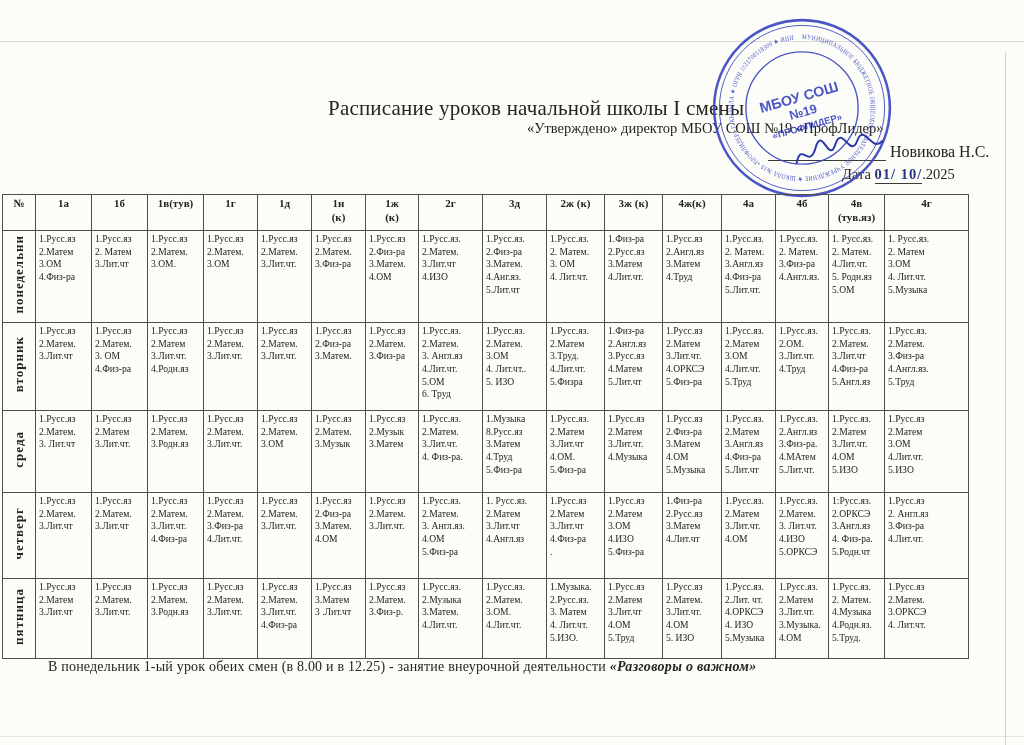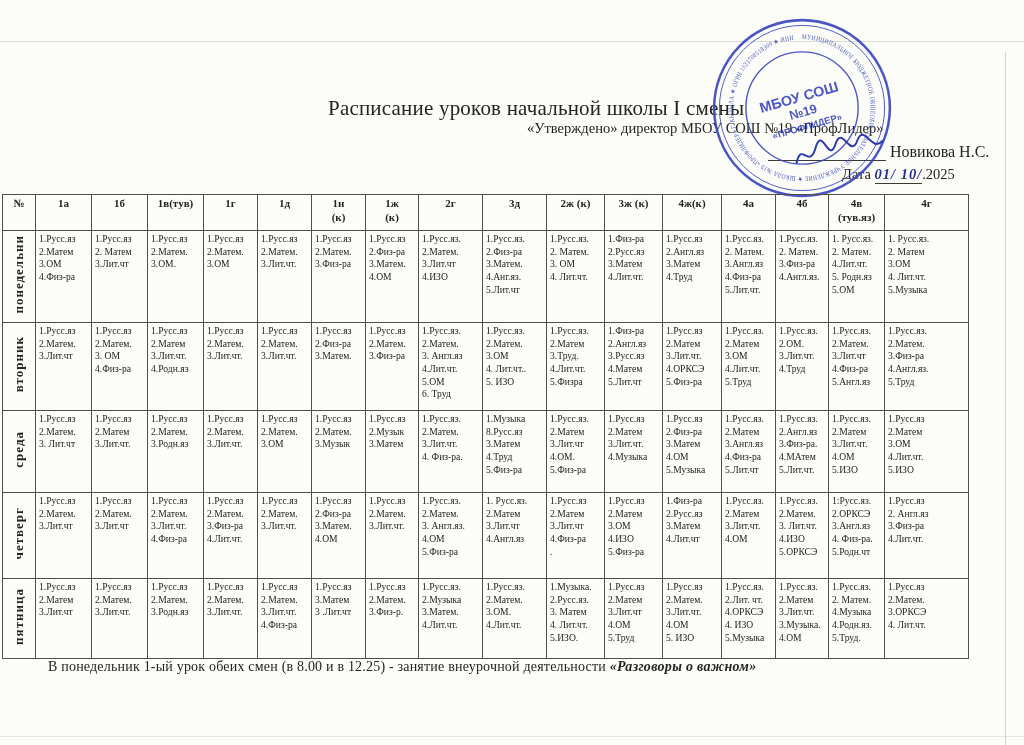--- a/index.html
+++ b/index.html
@@ -14,21 +14,21 @@
   .scan-hline-bottom{position:absolute;left:0;top:736px;width:1024px;height:1px;background:#e5e4de;}
   .scan-vline-right{position:absolute;left:1005px;top:52px;width:1px;height:693px;background:#d3d2cc;}
 
   
   .doc-title{position:absolute;left:328px;top:96px;font-size:21px;font-weight:normal;letter-spacing:.2px;}
   .approve-line{position:absolute;left:527px;top:120px;font-size:14.5px;}
   .sign-line{position:absolute;left:768px;top:143px;font-size:16px;white-space:nowrap;}
   .uline{display:inline-block;border-bottom:1.2px solid #3a3a36;}
   .sig-space{width:118px;height:14px;vertical-align:bottom;}
   .date-line{position:absolute;left:842px;top:166px;font-size:14.5px;white-space:nowrap;}
-  .hand{font-style:italic;color:#283287;font-weight:bold;letter-spacing:1px;}
+  .hand{color:#283287;font-weight:bold;letter-spacing:1px;}
 
   
   .stamp{position:absolute;left:712px;top:18px;opacity:.92;}
   .signature-svg{position:absolute;left:792px;top:130px;transform:rotate(-4deg);}
 
   
   table.tt{
     position:absolute;left:2px;top:194px;width:962px;
     border-collapse:collapse;table-layout:fixed;
     background:transparent;

